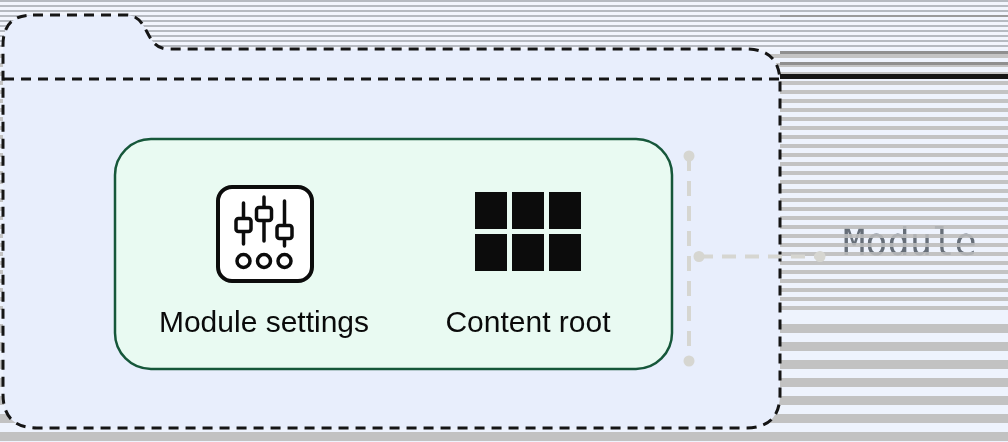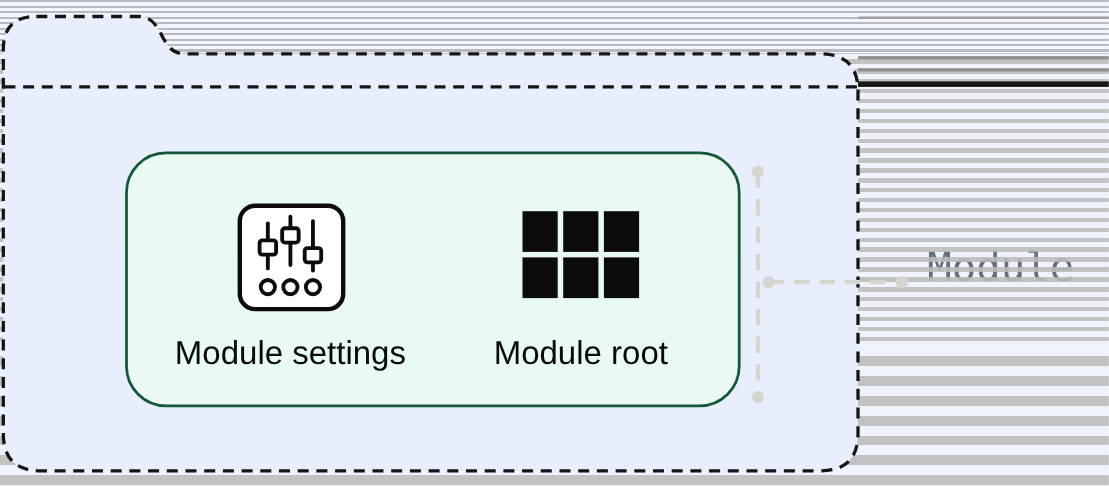--- a/index.html
+++ b/index.html
@@ -117,18 +117,18 @@
     </g>
     <g>
       <line x1="699" y1="256.5" x2="820" y2="256.5" stroke="#D6D6D1" stroke-width="4" stroke-dasharray="14 9"></line>
       <circle cx="699" cy="256.5" r="5.5" fill="#D6D6D1"></circle>
       <circle cx="820" cy="256.5" r="5.5" fill="#D6D6D1"></circle>
     </g>
   </svg>
 
   <div class="item-label" id="module-settings-label">Module settings</div>
 
-  <div class="item-label" id="content-root-label">Module root</div>
+  <div class="item-label" id="content-root-label">Content root</div>
 
   <div id="module-annotation-label">Module</div>
   <div id="annotation-stripe-overlay"></div>
 
 </div>
 
 </body></html>

